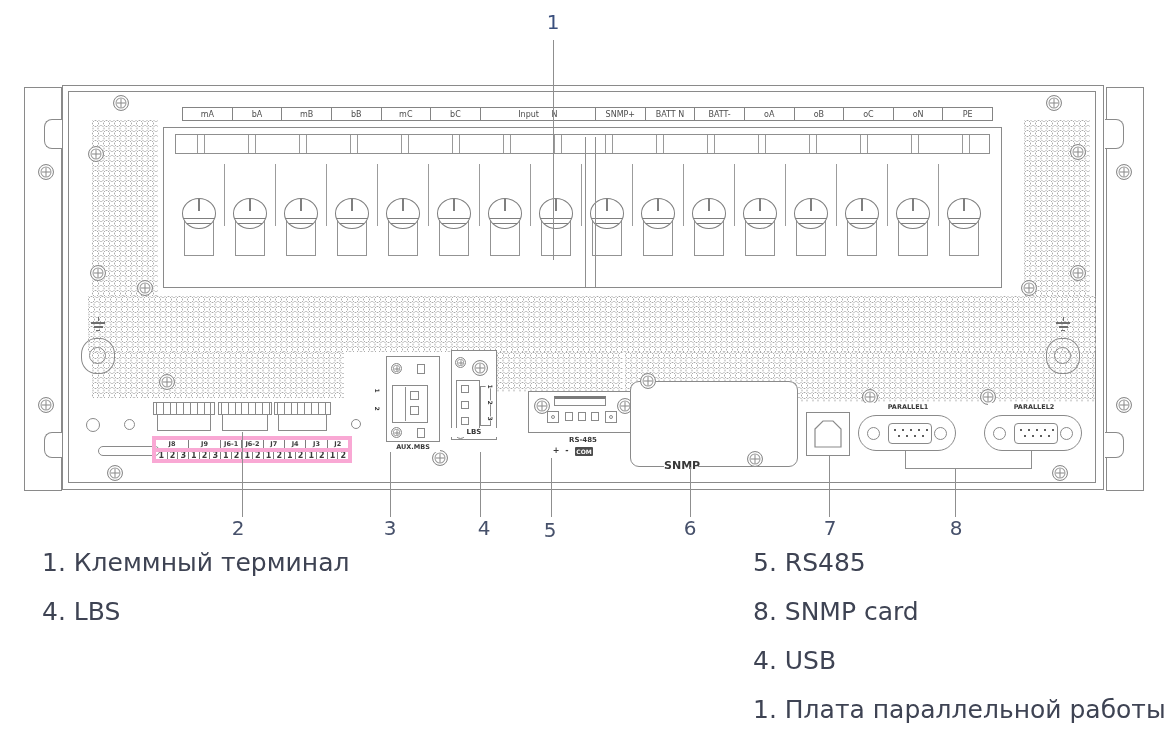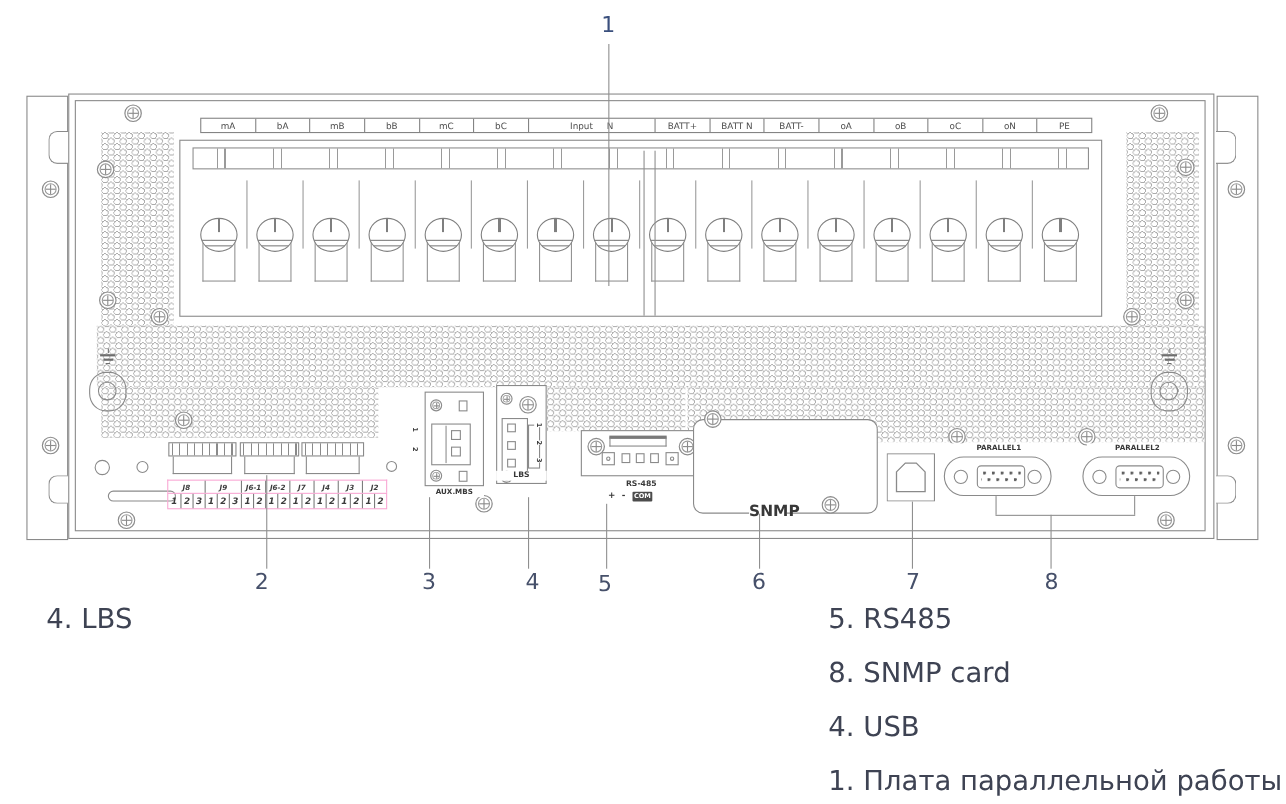--- a/index.html
+++ b/index.html
@@ -47,21 +47,21 @@
   .gnd i{display:block;background:#6f6f6f;margin:0 auto;}
   .gnd .g0{width:1px;height:4px;}
   .gnd .g1{width:14px;height:2px;margin-top:1px;}
   .gnd .g2{width:9px;height:1.5px;margin-top:2px;}
   .gnd .g3{width:4px;height:1.5px;margin-top:2px;}
   
   .pinrow{height:13px;border:1px solid #8a8a8a;box-sizing:border-box;
      background:repeating-linear-gradient(90deg,transparent 0 2px,#8a8a8a 2px 3px,transparent 3px 6.8px);}
   .pinbody{height:16px;margin:0 4px;border:1px solid #8a8a8a;border-top:none;box-sizing:border-box;}
   .dtable{position:absolute;left:152px;top:436px;width:200px;font-weight:bold;color:#3c3c3c;}
-  .drow1,.drow2{display:grid;grid-template-columns:repeat(18,1fr);border:1px solid #f9a8d4;box-sizing:border-box;font-style:italic;}
+  .drow1,.drow2{display:grid;grid-template-columns:repeat(18,1fr);border:4px solid #f9a8d4;box-sizing:border-box;}
   .drow1{height:12px;border-bottom:none;font-size:6.5px;}
   .drow2{height:15px;font-size:8px;}
   .drow1>span,.drow2>span{display:flex;align-items:center;justify-content:center;overflow:hidden;}
   .drow1>span+span,.drow2>span+span{border-left:1px solid #7d7d7d;}
   .s3{grid-column:span 3;}.s2{grid-column:span 2;}
   
   .plabel{position:absolute;font-size:7px;font-weight:bold;color:#383838;text-align:center;background:#fff;line-height:9px;}
   .callnum{position:absolute;font-size:20px;color:#46506a;width:20px;text-align:center;}
   
   .legend{position:absolute;font-size:25px;color:#3e4353;}
@@ -104,21 +104,21 @@
   <div class="perf" style="left:625px;top:352px;width:470px;height:50px;"></div>
 
   <div class="lstrip">
     <div class="lcell">mA</div>
     <div class="lcell">bA</div>
     <div class="lcell">mB</div>
     <div class="lcell">bB</div>
     <div class="lcell">mC</div>
     <div class="lcell">bC</div>
     <div class="lcell wide">Input N</div>
-    <div class="lcell">BATT+</div>
+    <div class="lcell">SNMP+</div>
     <div class="lcell">BATT N</div>
     <div class="lcell">BATT-</div>
     <div class="lcell">oA</div>
     <div class="lcell">oB</div>
     <div class="lcell">oC</div>
     <div class="lcell">oN</div>
     <div class="lcell">PE</div>
   </div>
 
   <div class="tblock">
@@ -318,21 +318,21 @@
     <div class="box nobg" style="left:80px;top:23px;width:4px;height:4px;border-radius:50%;"></div>
   </div>
   <div class="plabel" style="left:528px;top:436px;width:110px;">RS-485</div>
   <div class="plabel" style="left:552px;top:446px;width:8px;font-size:8px;">+</div>
   <div class="plabel" style="left:563px;top:446px;width:8px;font-size:8px;">-</div>
   <div class="combox" style="left:575px;top:447px;width:18px;height:9px;">COM</div>
 
   <div class="box" style="left:630px;top:381px;width:168px;height:86px;border-radius:9px;"></div>
   <div class="screw" style="left:640px;top:373px;"></div>
   <div class="screw" style="left:747px;top:451px;"></div>
-  <div class="plabel" style="left:681px;top:461px;width:34px;font-size:14px;">SNMP</div>
+  <div class="plabel" style="left:664px;top:461px;width:34px;font-size:11px;">SNMP</div>
 
   <div class="plabel" style="left:810px;top:421px;width:36px;font-size:8px;">USB</div>
   <div class="abs" style="left:806px;top:412px;">
     <svg width="44" height="44">
       <rect x="0.5" y="0.5" width="43" height="43" fill="#fff" stroke="#8a8a8a"></rect>
       <path d="M9 17 L17 9 H27 L35 17 V35 H9 Z" fill="none" stroke="#8a8a8a" stroke-width="1.2"></path>
     </svg>
   </div>
 
   <div class="plabel" style="left:862px;top:403px;width:92px;font-size:6.5px;">PARALLEL1</div>
@@ -367,20 +367,21 @@
   <div class="callnum" style="left:543px;top:10px;color:#3a4f7d;">1</div>
   <div class="callnum" style="left:228px;top:516px;">2</div>
   <div class="callnum" style="left:380px;top:516px;">3</div>
   <div class="callnum" style="left:474px;top:516px;">4</div>
   <div class="callnum" style="left:540px;top:518px;">5</div>
   <div class="callnum" style="left:680px;top:516px;">6</div>
   <div class="callnum" style="left:820px;top:516px;">7</div>
   <div class="callnum" style="left:946px;top:516px;">8</div>
 
   <div class="legend" style="left:42px;top:548px;">
+    <div class="item">1. Клеммный терминал</div>
     <div class="item">4. LBS</div>
   </div>
   <div class="legend" style="left:753px;top:548px;">
     <div class="item">5. RS485</div>
     <div class="item">8. SNMP card</div>
     <div class="item">4. USB</div>
     <div class="item">1. Плата параллельной работы</div>
   </div>
 
 </div>

